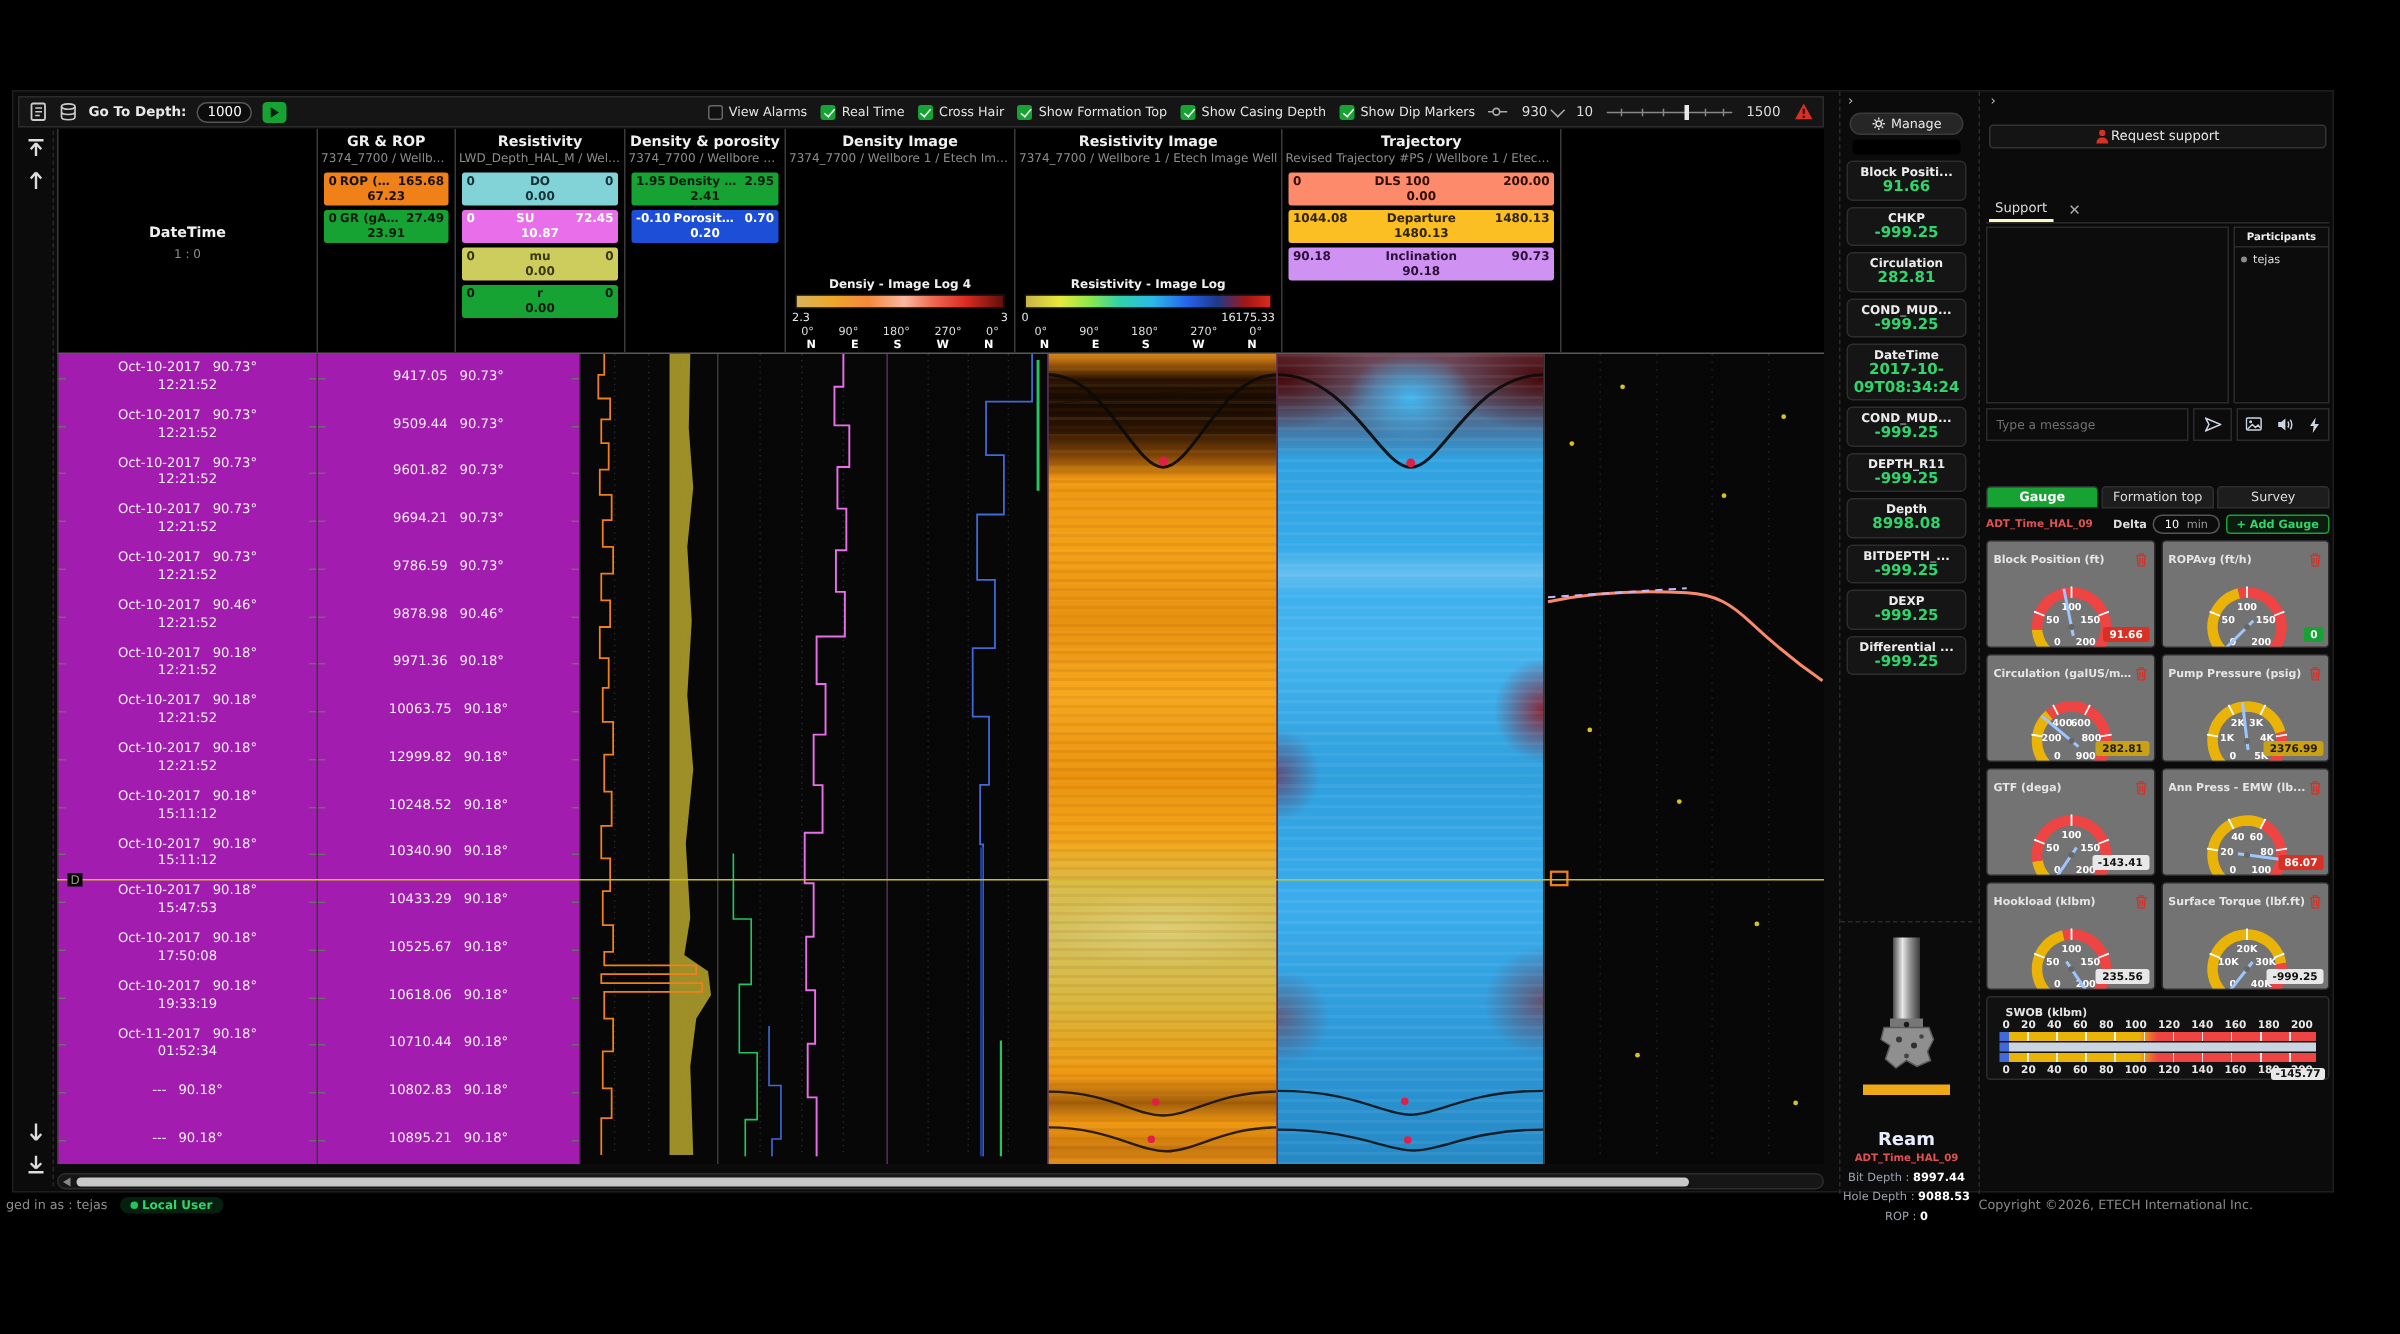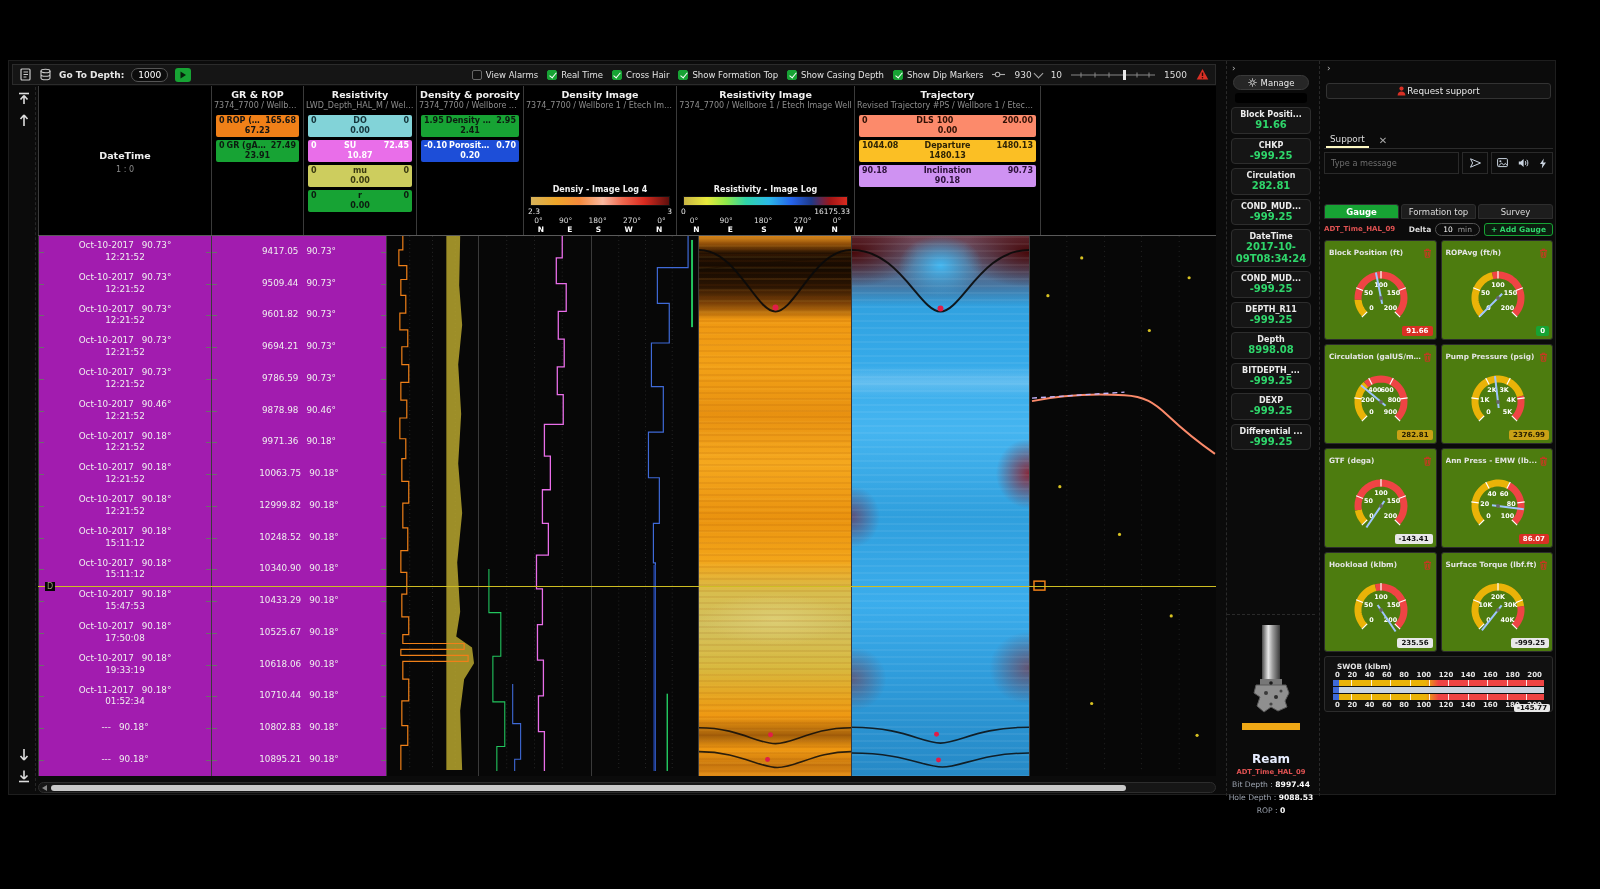--- a/index.html
+++ b/index.html
@@ -116,21 +116,21 @@
   .g-tabs{display:flex;margin-top:30px;height:15px;gap:2px}
   .g-tab{flex:1;display:flex;align-items:center;justify-content:center;font-size:8.5px;color:#ddd;background:#1d1d1d;border:1px solid #2e2e2e;border-radius:3px 3px 0 0;cursor:pointer}
   .g-tab.active{background:#17a334;color:#fff;font-weight:bold}
   .g-src-row{display:flex;align-items:center;gap:4px;margin-top:3px;height:14px}
   .g-src{font-size:7px;color:#e05252;font-weight:bold;flex:1;white-space:nowrap;overflow:hidden}
   .g-delta-lbl{font-size:7.5px;color:#ddd;font-weight:bold}
   .g-delta{display:flex;align-items:center;gap:5px;background:#0c0c0c;border:1px solid #555;border-radius:7px;padding:0 7px;height:13px;font-size:7.5px;color:#fff}
   .g-delta .unit{color:#9a9a9a}
   .g-add{height:13px;border:1px solid #17a334;color:#2fd66b;background:rgba(23,163,52,.12);border-radius:3px;font-size:7.5px;font-weight:bold;display:flex;align-items:center;padding:0 6px;cursor:pointer;white-space:nowrap}
   .g-grid{display:grid;grid-template-columns:1fr 1fr;gap:4px;margin-top:4px}
-  .g-card{position:relative;background:#4d7c0f;border:1px solid #2c2c2c;border-radius:3px;height:100px;overflow:hidden}
+  .g-card{position:relative;background:#737373;border:1px solid #2c2c2c;border-radius:3px;height:72px;overflow:hidden}
   .g-head{display:flex;justify-content:space-between;align-items:center;padding:2px 4px 0 4px}
   .g-title{font-size:7.3px;font-weight:bold;color:#e5e5e5;white-space:nowrap;overflow:hidden;text-overflow:ellipsis}
   .g-badge{position:absolute;right:3px;bottom:3px;font-size:7px;font-weight:bold;padding:1px 4px;border-radius:2px}
   .swob-card{position:relative;margin-top:4px;background:#111;border:1px solid #2c2c2c;border-radius:3px;padding:3px 8px 2px 8px}
   .swob-scale{display:flex;justify-content:space-between;font-size:7px;color:#e8e8e8;font-weight:bold;padding:0 2px}
   .swob-bar{height:6px;margin:1px 0;background:linear-gradient(90deg,#3f6ad8 0 3%,#eab308 3% 44%,#ef4444 50% 100%);position:relative}
   .swob-bar::after{content:"";position:absolute;inset:0;background:repeating-linear-gradient(90deg,transparent 0 8.7%,rgba(255,255,255,.85) 8.7% 9.2%)}
   .swob-bar.gray{background:linear-gradient(90deg,#3f6ad8 0 3%,#cbd5e1 3% 100%)}
   .swob-bar.gray::after{display:none}
   .swob-badge{position:absolute;right:2px;bottom:-1px;font-size:7px;font-weight:bold;background:#e8e8e8;color:#111;padding:0 3px;border-radius:2px}
@@ -818,20 +818,32 @@
             <circle cx="4.5" cy="2.6" r="2.1" fill="#d93025"></circle>
             <path d="M0.6 9.6 C0.6 6.9 2.3 5.6 4.5 5.6 C6.7 5.6 8.4 6.9 8.4 9.6 Z" fill="#d93025"></path>
           </svg>
         <span>Request support</span>
       </div>
 
       <div class="chat-tabs">
         <span class="chat-tab">Support</span>
         <span class="chat-x">✕</span>
       </div>
+      <div class="chat-wrap">
+        <div class="chat-box"></div>
+        <div class="participants">
+          <div class="p-head">Participants</div>
+          <div id="p-list">
+              <div class="p-item">
+                <span class="p-dot"></span>
+                <span>tejas</span>
+              </div>
+            </div>
+        </div>
+      </div>
       <div class="msg-row">
         <div class="msg-input">
             <span>Type a message</span>
           </div>
         <div class="msg-btn">
           <svg width="11" height="10" viewBox="0 0 11 10">
               <path d="M0.5 0.8 L10.5 5 L0.5 9.2 L2.6 5 Z" fill="none" stroke="#cbd5e1" stroke-width="1"></path>
             </svg>
         </div>
         <div class="msg-icons">
@@ -1104,13 +1116,21 @@
             <span>140</span>
             <span>160</span>
             <span>180</span>
             <span>200</span>
           </div>
         <div class="swob-badge">-145.77</div>
       </div>
     </div>
   </div>
 
+  <div class="statusbar">
+    <span>ged in as : tejas</span>
+    <span class="st-badge">
+        <span class="st-dot"></span>
+        <span>Local User</span>
+      </span>
+    <span class="st-right">Copyright ©2026, ETECH International Inc.</span>
+  </div>
 </div>
 
 </body></html>

